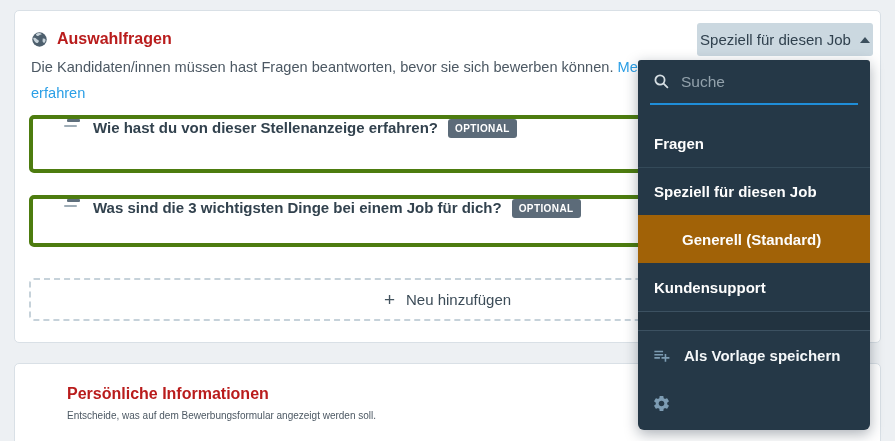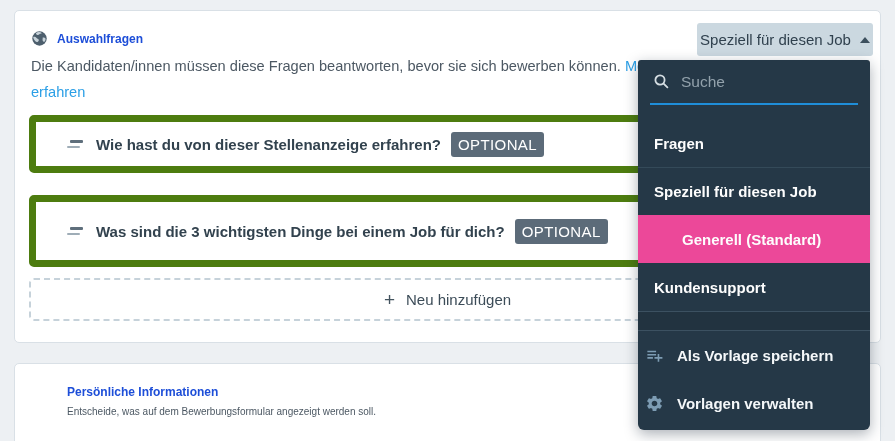--- a/index.html
+++ b/index.html
@@ -19,52 +19,52 @@
     border: 1px solid #d9e0e6;
     border-radius: 5px;
   }
   #section-questions { left: 14px; top: 10px; width: 867px; height: 333px; }
   #section-personal  { left: 14px; top: 363px; width: 867px; height: 110px; }
 
   .sec-header {
     display: flex; align-items: center; gap: 9px;
     margin: 19px 16px 6px 16px;
   }
-  .sec-title { font-size: 12px; font-weight: 700; color: #1d4ed8; }
+  .sec-title { font-size: 16px; font-weight: 700; color: #b91c1c; }
   .sec-desc {
     margin: 0 16px;
     width: 640px;
     font-size: 14.6px;
     line-height: 26px;
     color: #4c5863;
   }
   .sec-desc a { color: #2b9fe6; text-decoration: none; cursor: pointer; }
 
   
   .q-card {
     position: absolute;
     left: 14px; right: 14px;
     background: #fff;
-    border: 7px solid #4d7c0f;
+    border: 4px solid #4d7c0f;
     border-radius: 5px;
-    display: flex; align-items: center;
+    display: flex; align-items: flex-start;
   }
   #q1 { top: 104px; height: 58px; }
-  #q2 { top: 184px; height: 72px; }
+  #q2 { top: 184px; height: 52px; }
 
   .drag-handle { margin-left: 31px; margin-right: 13px; cursor: grab; }
   .drag-handle .bar { display: block; height: 2.5px; border-radius: 1px; }
   .drag-handle .bar-top { width: 13px; margin-left: 3px; margin-bottom: 3px; background: #5f6f7c; }
   .drag-handle .bar-bottom { width: 13px; background: #9fadb7; }
 
   .q-text { font-size: 15px; font-weight: 700; color: #32424e; }
   .badge {
     margin-left: 10px;
     background: #5c6b79; color: #ffffff;
-    font-size: 15px; font-weight: 400; letter-spacing: 0.4px;
+    font-size: 10px; font-weight: 700; letter-spacing: 0.4px;
     padding: 3px 7px 2.5px; border-radius: 3px;
     line-height: 1.3;
   }
 
   .add-btn {
     position: absolute;
     left: 14px; right: 14px; top: 267px; height: 43px;
     border: 2px dashed #c6d2da; border-radius: 5px;
     display: flex; align-items: center; justify-content: center; gap: 11px;
     color: #3c4c58; font-size: 15px; cursor: pointer; background: #fff;
@@ -115,33 +115,33 @@
   }
   .search-input::placeholder { color: #93a2ac; opacity: 1; }
 
   .menu-option {
     height: 48px; display: flex; align-items: center;
     padding: 0 16px;
     font-size: 15px; font-weight: 700; color: #fdfdfd;
     cursor: pointer;
   }
   .menu-option + .menu-option { border-top: 1px solid #344a59; }
-  .menu-option.highlighted { background: #ec4899; border-top-color: transparent; padding-left: 44px; }
+  .menu-option.highlighted { background: #a16207; border-top-color: transparent; padding-left: 44px; }
   .menu-option.highlighted + .menu-option { border-top-color: transparent; }
 
   .menu-divider {
     height: 20px;
     background: #223340;
     border-top: 1px solid #3c5161;
     border-bottom: 1px solid #3c5161;
   }
 
   .menu-action {
     height: 48px; display: flex; align-items: center; gap: 13px;
-    padding: 0 7px;
+    padding: 0 14px;
     font-size: 15px; font-weight: 600; color: #f4f7f9;
     cursor: pointer;
   }
   .menu-action svg { flex: 0 0 auto; }
 </style>
 </head>
 <body>
 
 <div class="section-card" id="section-questions">
   <div class="sec-header">
@@ -149,21 +149,21 @@
       <svg width="17" height="17" viewBox="0 0 20 20">
         <circle cx="10" cy="10" r="8.5" fill="#4d5f6d"></circle>
         <path d="M6 3.5c2-1.6 5.2-1.4 6.8.2-1 .7-2.6.4-3.3 1.5-.5.8-1.9.6-2.7.3C6 5.1 5.7 4.2 6 3.5z" fill="#c8d3da"></path>
         <path d="M2.6 8.2c1.3-.6 3-.2 3.7 1 .6 1.2 2.3 1 2.8 2.3.4 1-.4 2.1-1.4 2.5-1 .4-2.1-.2-2.8-1-.9-1.1-2.2-2.9-2.3-4.8z" fill="#c8d3da"></path>
         <path d="M13.6 9.2c1-.7 2.8-.3 3.5.8.3 1.5-.5 3.2-1.6 4.2-.9-.3-1.7-1.1-1.9-2-.2-1 .5-2.1 0-3z" fill="#c8d3da"></path>
       </svg>
     </span>
     <h2 class="sec-title">Auswahlfragen</h2>
   </div>
   <p class="sec-desc">
-    <span>Die Kandidaten/innen müssen diese Fragen beantworten, bevor sie sich bewerben können.</span>
+    <span>Die Kandidaten/innen müssen hast Fragen beantworten, bevor sie sich bewerben können.</span>
     <a>Mehr erfahren</a>
   </p>
 
   <div class="q-card" id="q1">
     <span class="drag-handle">
       <span class="bar bar-top"></span>
         <span class="bar bar-bottom"></span>
     </span>
     <span class="q-text">Wie hast du von dieser Stellenanzeige erfahren?</span>
     <span class="badge">OPTIONAL</span>
@@ -216,15 +216,14 @@
     <svg width="19" height="19" viewBox="0 0 24 24">
       <path fill="#7d9cb3" d="M14 10H3v2h11v-2zm0-4H3v2h11V6zM3 16h7v-2H3v2zm15-2v-4h-2v4h-4v2h4v4h2v-4h4v-2h-4z"></path>
     </svg>
     <span>Als Vorlage speichern</span>
   </div>
 
   <div class="menu-action">
     <svg width="19" height="19" viewBox="0 0 24 24">
       <path fill="#7d9cb3" d="M19.14 12.94c.04-.3.06-.61.06-.94 0-.32-.02-.64-.07-.94l2.03-1.58a.49.49 0 0 0 .12-.61l-1.92-3.32a.488.488 0 0 0-.59-.22l-2.39.96c-.5-.38-1.03-.7-1.62-.94l-.36-2.54a.484.484 0 0 0-.48-.41h-3.84c-.24 0-.43.17-.47.41l-.36 2.54c-.59.24-1.13.57-1.62.94l-2.39-.96a.49.49 0 0 0-.59.22L2.74 8.87c-.12.21-.08.47.12.61l2.03 1.58c-.05.3-.09.63-.09.94s.02.64.07.94l-2.03 1.58a.49.49 0 0 0-.12.61l1.92 3.32c.12.22.37.29.59.22l2.39-.96c.5.38 1.03.7 1.62.94l.36 2.54c.05.24.24.41.48.41h3.84c.24 0 .44-.17.47-.41l.36-2.54c.59-.24 1.13-.56 1.62-.94l2.39.96c.22.08.47 0 .59-.22l1.92-3.32a.49.49 0 0 0-.12-.61l-2.01-1.58zM12 15.6c-1.98 0-3.6-1.62-3.6-3.6s1.62-3.6 3.6-3.6 3.6 1.62 3.6 3.6-1.62 3.6-3.6 3.6z"></path>
     </svg>
-    <span>Vorlagen verwalten</span>
   </div>
 </div>
 
 </body></html>

